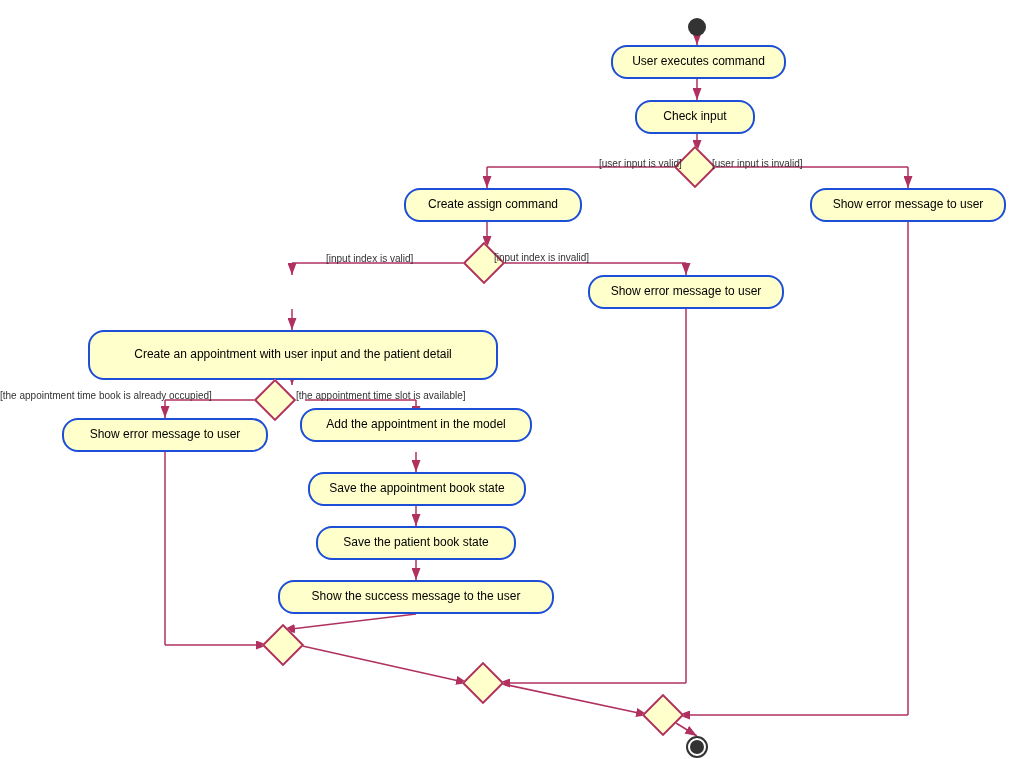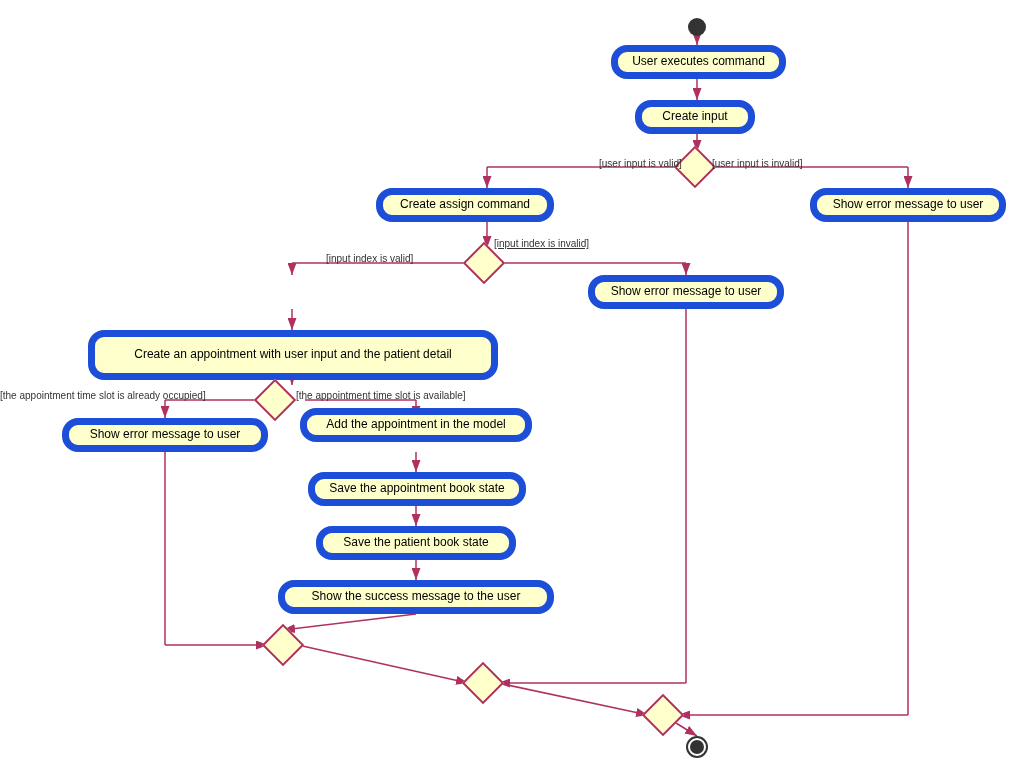--- a/index.html
+++ b/index.html
@@ -23,21 +23,21 @@
       width: 1017px;
       height: 759px;
     }
     .node {
       position: absolute;
       display: flex;
       align-items: center;
       justify-content: center;
       text-align: center;
       background: #ffffcc;
-      border: 7px solid #1d4ed8;
+      border: 2px solid #1d4ed8;
       border-radius: 16px;
       padding: 4px 10px;
       font-size: 12px;
       color: #000;
       line-height: 1.3;
     }
     .diamond {
       position: absolute;
       width: 30px;
       height: 30px;
@@ -141,26 +141,26 @@
     <line x1="663" y1="715" x2="697" y2="736" stroke="#b03060" stroke-width="1.5" marker-end="url(#arrowhead)"></line>
   </svg>
 
   <div class="circle-start" style="left:688px; top:18px;"></div>
 
   <div class="node" style="left:611px; top:45px; width:175px; height:34px;">
     <span>User executes command</span>
   </div>
 
   <div class="node" style="left:635px; top:100px; width:120px; height:34px;">
-    <span>Create input</span>
+    <span>Check input</span>
   </div>
 
   <div class="diamond" style="left:680px; top:152px;"></div>
 
-  <div class="node" style="left:376px; top:188px; width:178px; height:34px;">
+  <div class="node" style="left:404px; top:188px; width:178px; height:34px;">
     <span>Create assign command</span>
   </div>
 
   <div class="node" style="left:810px; top:188px; width:196px; height:34px;">
     <span>Show error message to user</span>
   </div>
 
   <div class="diamond" style="left:469px; top:248px;"></div>
 
 
@@ -203,18 +203,18 @@
   <div class="circle-end-outer" style="left:686px; top:736px;">
     <div class="circle-end-inner"></div>
   </div>
 
   <div class="label" style="left:575px; top:158px;padding-left:24px;">[user input is valid]</div>
 
   <div class="label" style="left:712px; top:158px;">[user input is invalid]</div>
 
   <div class="label" style="left:326px; top:253px;">[input index is valid]</div>
 
-  <div class="label" style="left:494px; top:238px;text-decoration:underline;">[input index is invalid]</div>
-
-  <div class="label" style="left:0px; top:390px; max-width:260px; white-space:normal;">[the appointment time slot is already occupied]</div>
+  <div class="label" style="left:494px; top:252px;">[input index is invalid]</div>
+
+  <div class="label" style="left:0px; top:390px; max-width:260px; white-space:normal;">[the appointment time book is already occupied]</div>
 
   <div class="label" style="left:296px; top:390px;">[the appointment time slot is available]</div>
 </div>
 
 </body></html>

